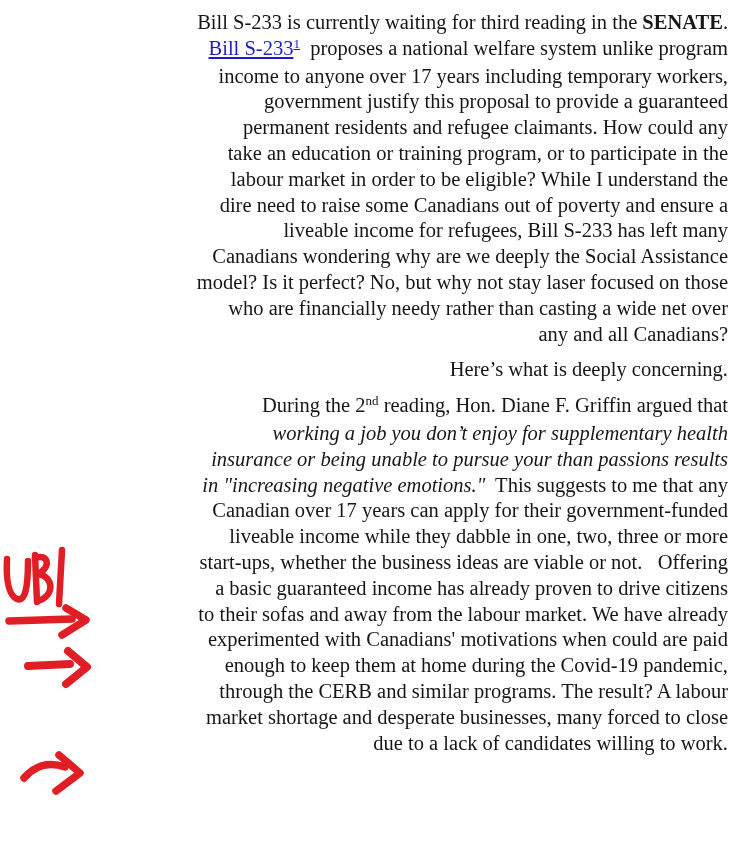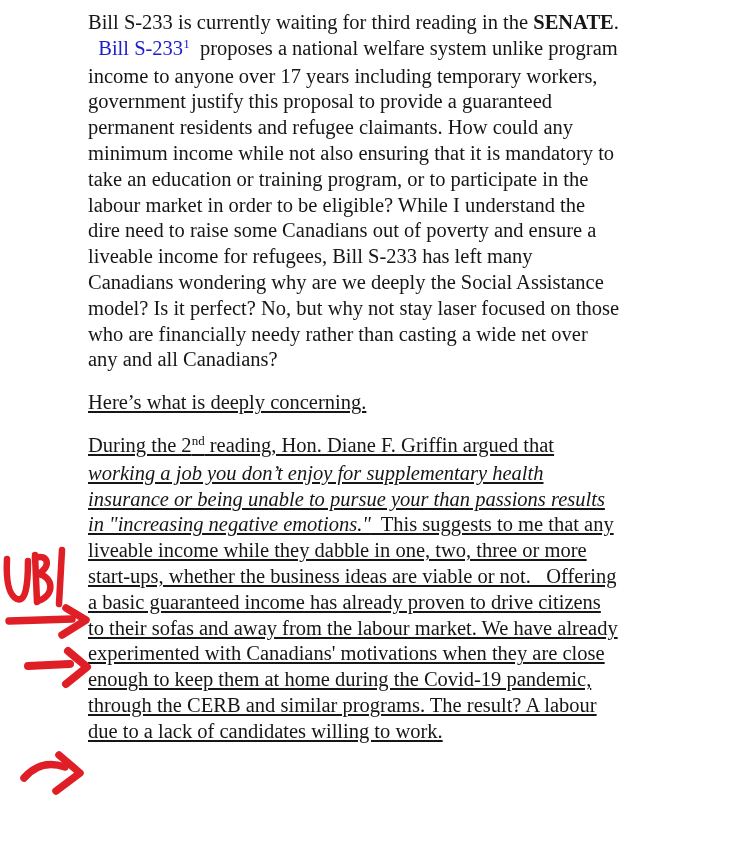--- a/index.html
+++ b/index.html
@@ -11,26 +11,27 @@
     font-family: "Liberation Serif", serif;
   }
   #doc {
     position: absolute;
     left: 88px; top: 10px;
     width: 640px;
     font-size: 20.5px;
     line-height: 25.8px;
     color: #161616;
   }
-  .para + .para { margin-top: 17px; text-decoration: underline; }
-  .line { white-space: pre; }
+  .para + .para { margin-top: 10px; }
+  .line { white-space: pre; text-align: right; }
   .b { font-weight: bold; }
   .i { font-style: italic; }
   .link {
     color: #1c1ccd;
+    text-decoration: underline;
     cursor: pointer;
   }
   .sup {
     font-size: 13px;
     position: relative;
     top: -7px;
   }
   .ink-svg { position: absolute; overflow: visible; }
   .ink-svg path {
     fill: none;
@@ -41,45 +42,46 @@
 </head>
 <body>
 
 <div id="doc">
     <div class="para">
       <div class="line"><span>Bill S-233 is currently waiting for third reading in the </span><span class="b">SENATE</span><span>.</span></div>
       <div class="line"><span>  </span><span class="link">Bill S-233</span><span class="sup link">1</span><span>  proposes a national welfare system unlike program</span></div>
       <div class="line"><span>income to anyone over 17 years including temporary workers,</span></div>
       <div class="line"><span>government justify this proposal to provide a guaranteed</span></div>
       <div class="line"><span>permanent residents and refugee claimants. How could any</span></div>
-      <div class="line"><span>minimum income while not also ensuring that it is mandatory to</span></div>
       <div class="line"><span>take an education or training program, or to participate in the</span></div>
       <div class="line"><span>labour market in order to be eligible? While I understand the</span></div>
       <div class="line"><span>dire need to raise some Canadians out of poverty and ensure a</span></div>
       <div class="line"><span>liveable income for refugees, Bill S-233 has left many</span></div>
       <div class="line"><span>Canadians wondering why are we deeply the Social Assistance</span></div>
       <div class="line"><span>model? Is it perfect? No, but why not stay laser focused on those</span></div>
       <div class="line"><span>who are financially needy rather than casting a wide net over</span></div>
       <div class="line"><span>any and all Canadians?</span></div>
     </div>
     <div class="para">
       <div class="line"><span>Here’s what is deeply concerning.</span></div>
     </div>
     <div class="para">
       <div class="line"><span>During the 2</span><span class="sup">nd</span><span> reading, Hon. Diane F. Griffin argued that</span></div>
       <div class="line"><span class="i">working a job you don’t enjoy for supplementary health</span></div>
       <div class="line"><span class="i">insurance or being unable to pursue your than passions results</span></div>
       <div class="line"><span class="i">in "increasing negative emotions."</span><span>  This suggests to me that any</span></div>
+      <div class="line"><span>Canadian over 17 years can apply for their government-funded</span></div>
       <div class="line"><span>liveable income while they dabble in one, two, three or more</span></div>
       <div class="line"><span>start-ups, whether the business ideas are viable or not.   Offering</span></div>
       <div class="line"><span>a basic guaranteed income has already proven to drive citizens</span></div>
       <div class="line"><span>to their sofas and away from the labour market. We have already</span></div>
-      <div class="line"><span>experimented with Canadians' motivations when they are close</span></div>
+      <div class="line"><span>experimented with Canadians' motivations when could are paid</span></div>
       <div class="line"><span>enough to keep them at home during the Covid-19 pandemic,</span></div>
       <div class="line"><span>through the CERB and similar programs. The result? A labour</span></div>
+      <div class="line"><span>market shortage and desperate businesses, many forced to close</span></div>
       <div class="line"><span>due to a lack of candidates willing to work.</span></div>
     </div>
   </div>
 
 <svg class="ink-svg" style="left:2px; top:546px;" width="72" height="64" viewBox="0 0 72 64" role="img" aria-label="UBI">
   <path d="M 5,13 C 4,32 6,49 15,53 C 23,56 26,42 26,15" stroke-width="6.5" stroke="#e01e25"></path>
   <path d="M 33,9 L 35,56" stroke-width="6.5" stroke="#e01e25"></path>
   <path d="M 33,12 C 46,7 50,21 36,28 C 51,30 54,49 36,55" stroke-width="6.5" stroke="#e01e25"></path>
   <path d="M 60,4 L 57,58" stroke-width="6.5" stroke="#e01e25"></path>
 </svg>

